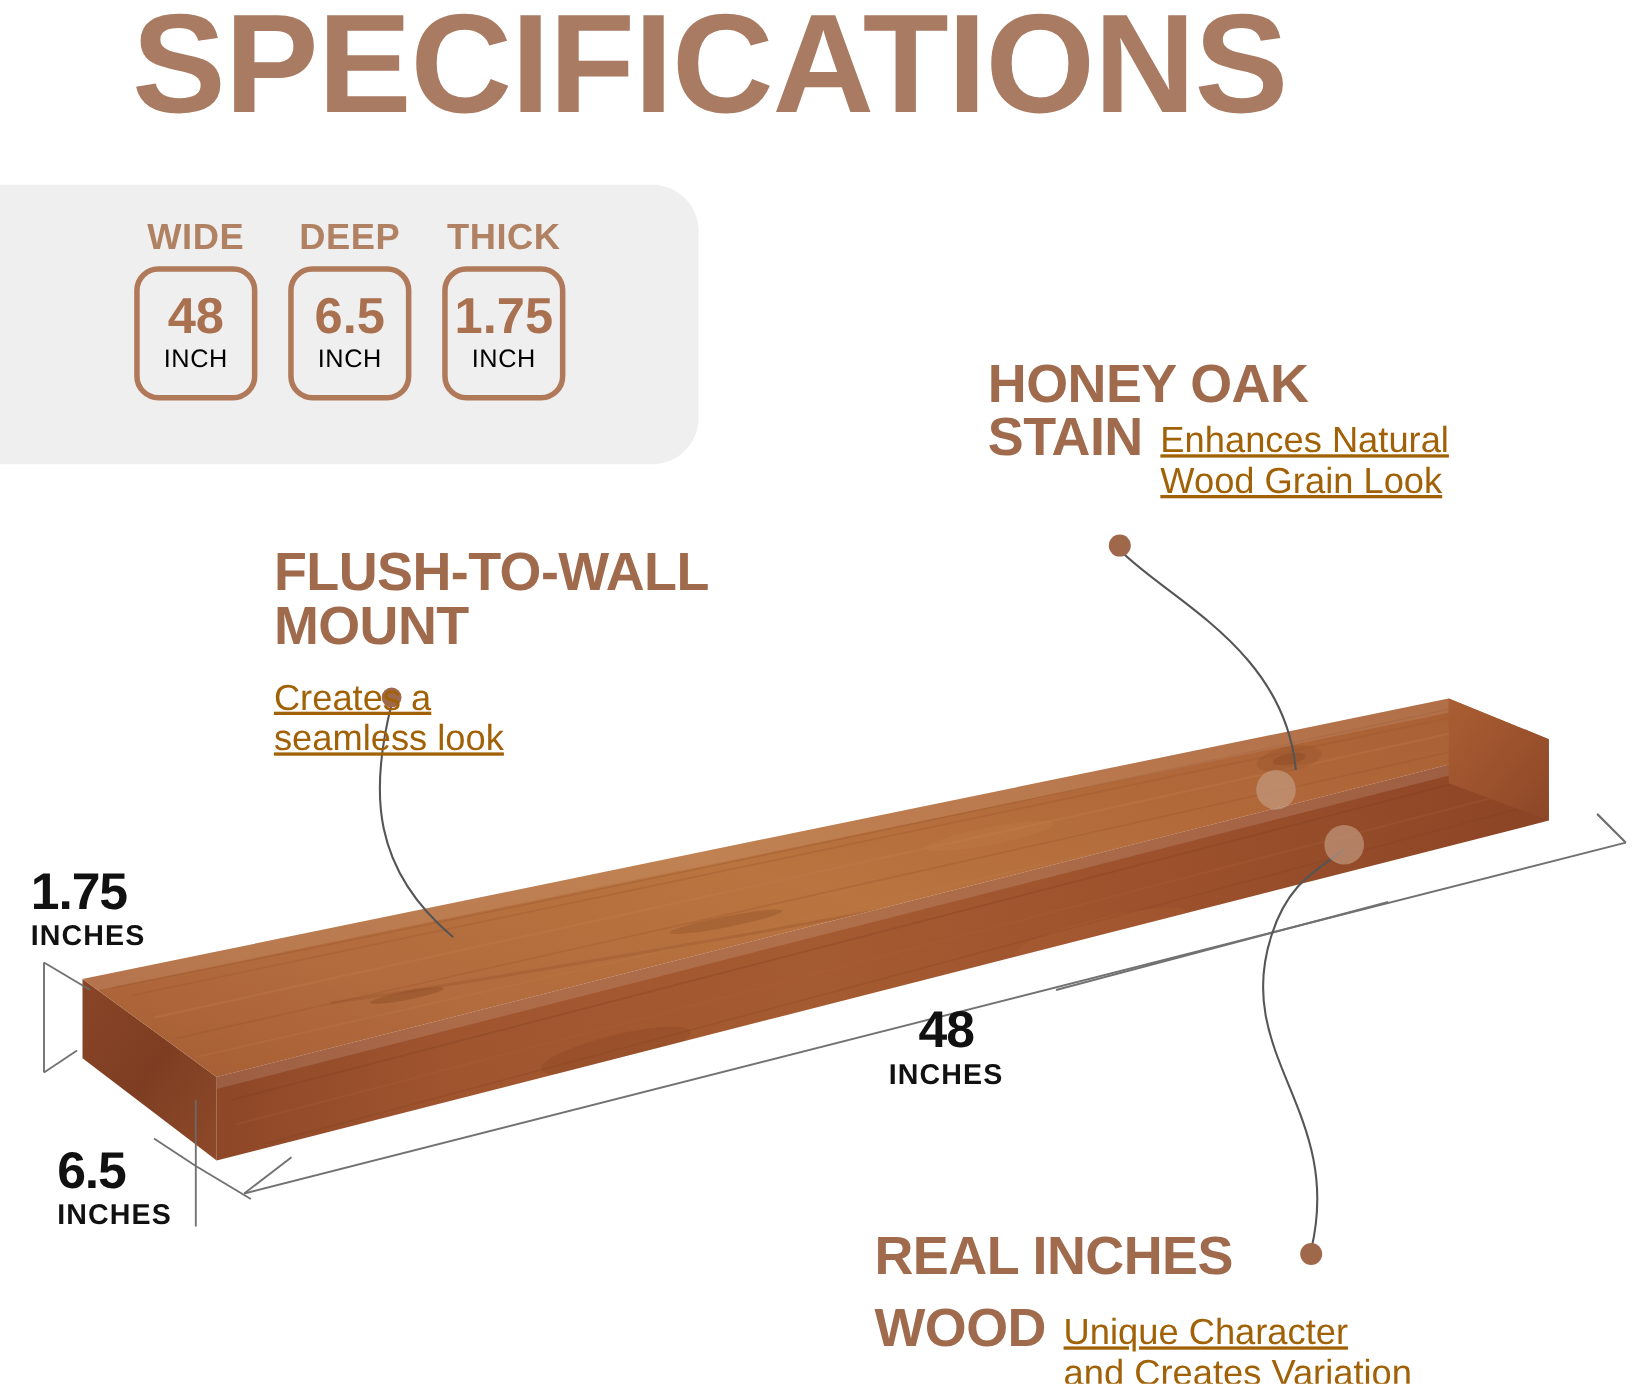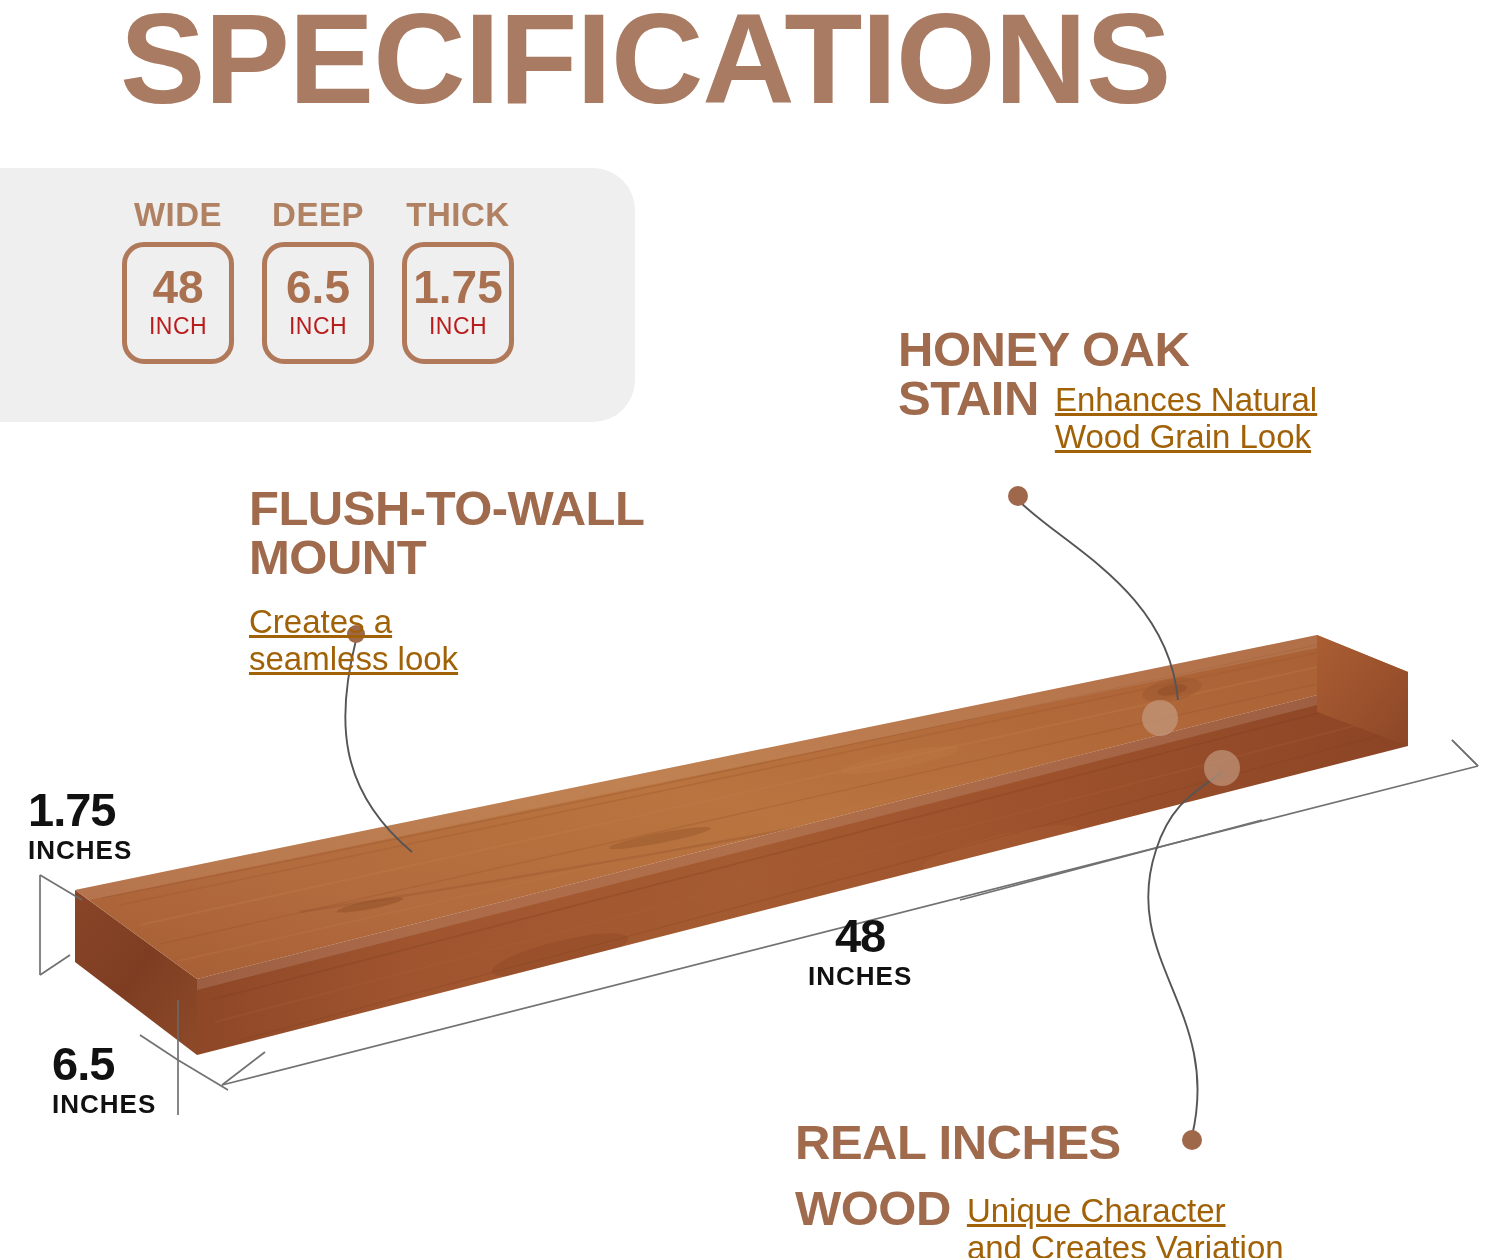--- a/index.html
+++ b/index.html
@@ -39,35 +39,35 @@
     letter-spacing:.5px;margin-bottom:8px;
   }
   .spec-box{
     width:112px;height:122px;
     border:5px solid #b0795a;border-radius:22px;
     display:flex;flex-direction:column;
     align-items:center;justify-content:center;
     box-sizing:border-box;
   }
   .spec-val{font-size:46px;font-weight:700;color:#a9714f;line-height:.95;}
-  .spec-unit{font-size:23px;font-weight:400;color:#b91c1c;letter-spacing:.5px;margin-top:3px;}
+  .spec-unit{font-size:23px;font-weight:400;color:#000000;letter-spacing:.5px;margin-top:3px;}
 
   
   .feature{position:absolute;}
   .feature .f-title{
     font-size:49px;font-weight:700;color:#a06a4d;
     line-height:.99;letter-spacing:-.5px;
     display:inline;
   }
   .feature .f-desc{
     font-size:33px;font-weight:400;color:#a16207;
     line-height:1.13;letter-spacing:0;text-decoration:underline;
   }
   .feat-flush{left:249px;top:484px;width:560px;}
-  .feat-flush .l1{display:block;}
+  .feat-flush .l1{display:block;margin-top:12px;}
   .feat-flush .row2{display:flex;align-items:flex-start;gap:14px;flex-direction:column;}
   .feat-flush .row2 .f-desc{margin-top:8px;}
 
   .feat-honey{left:898px;top:325px;width:570px;}
   .feat-honey .row2{display:flex;align-items:flex-start;gap:16px;}
   .feat-honey .row2 .f-desc{margin-top:7px;}
 
   .feat-wood{left:795px;top:1118px;width:640px;}
   .feat-wood .row2{display:flex;align-items:flex-start;gap:16px;margin-top:17px;}
   .feat-wood .row2 .f-desc{margin-top:8px;}

